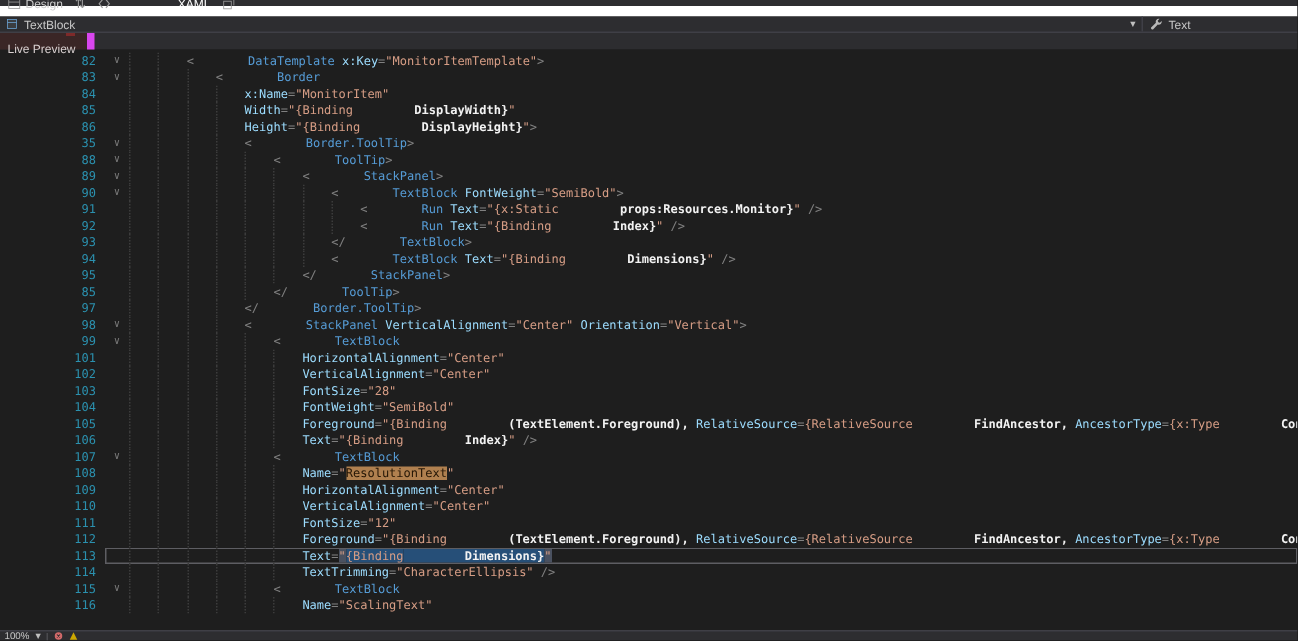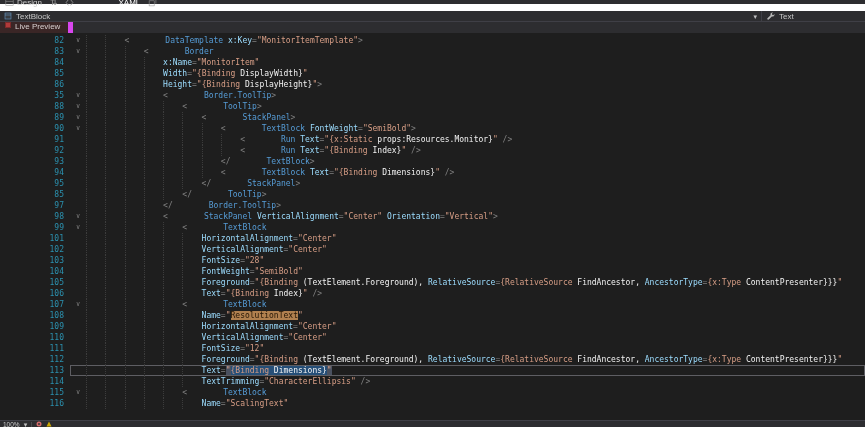--- a/index.html
+++ b/index.html
@@ -21,40 +21,40 @@
   
   #bar2 { height:11px; background:#2D2D30; border-bottom:1px solid #3F3F46;
           display:flex; align-items:stretch; font-size:8px; }
   .crumb-left { flex:1; display:flex; align-items:center; gap:4px; padding:0 4px; }
   .crumb-left .grow { flex:1; }
   .crumb-right { width:104px; display:flex; align-items:center; gap:4px; padding:0 5px;
                  border-left:1px solid #3F3F46; }
   .caret { color:#C0C0C0; font-size:7px; line-height:7px; }
   
   #bar3 { height:11px; background:#2D2D30; display:flex; align-items:stretch; }
-  #bar3 .tab { display:flex; align-items:flex-start; gap:4px; padding:0 8px 0 5px;
-               background:#3A2626; color:#D8D0D0; font-size:8px; border-right:5px solid #d946ef; }
+  #bar3 .tab { display:flex; align-items:flex-end; gap:4px; padding:0 8px 0 5px;
+               background:#3A2626; color:#D8D0D0; font-size:8px; border-right:5px solid #d946ef;flex-direction:column; }
   .live-dot { width:6px; height:6px; background:#B13A3A; border:1px solid #7E2A2A; display:inline-block; }
   
   #editor { height:387px; padding-top:2px; background:#1E1E1E; overflow:hidden;
             font-family:"DejaVu Sans Mono","Liberation Mono",monospace; font-size:8px; }
   .row { display:flex; height:11px; line-height:11px; }
   .ln { width:70px; text-align:right; padding-right:6px; color:var(--c-ln); flex:none; }
   .line-body { flex:1; display:flex; min-width:0; }
   .line-body.current { box-shadow: inset 0 0 0 1px #5E5E63; }
   .fold { width:16px; flex:none; text-align:center; color:#7A7A7A; font-size:7px; }
   .code { white-space:pre; flex:1; min-width:0; overflow:hidden; }
   .ig { display:inline-block; width:4ch; height:11px; vertical-align:top;
         border-left:1px dotted #3C3C3C; }
   .tok-delim { color:var(--c-delim); }
   .tok-tag   { color:var(--c-tag);padding-left:36px; }
   .tok-attr  { color:var(--c-attr); }
   .tok-str   { color:var(--c-str); }
   .tok-ext   { color:var(--c-str); }
-  .tok-val   { color:var(--c-val); font-weight:normal; }
+  .tok-val   { color:var(--c-val); font-weight:bold;padding-left:36px; }
   .tok-plain { color:#D4D4D4; }
   .m-sel { background:var(--c-sel); }
   .m-brk { background:#4A5160; }
   .m-hl  { background:var(--c-hl); color:#241505; }
   
   #statusbar { height:7px; background:#2D2D30; border-top:1px solid #3F3F46;
                display:flex; align-items:center; gap:4px; padding:0 3px;
                font-size:6.5px; line-height:7px; color:#C8C8C8; }
   .sb-sep { width:1px; height:5px; background:#4A4A4E; }
   svg { display:block; }

